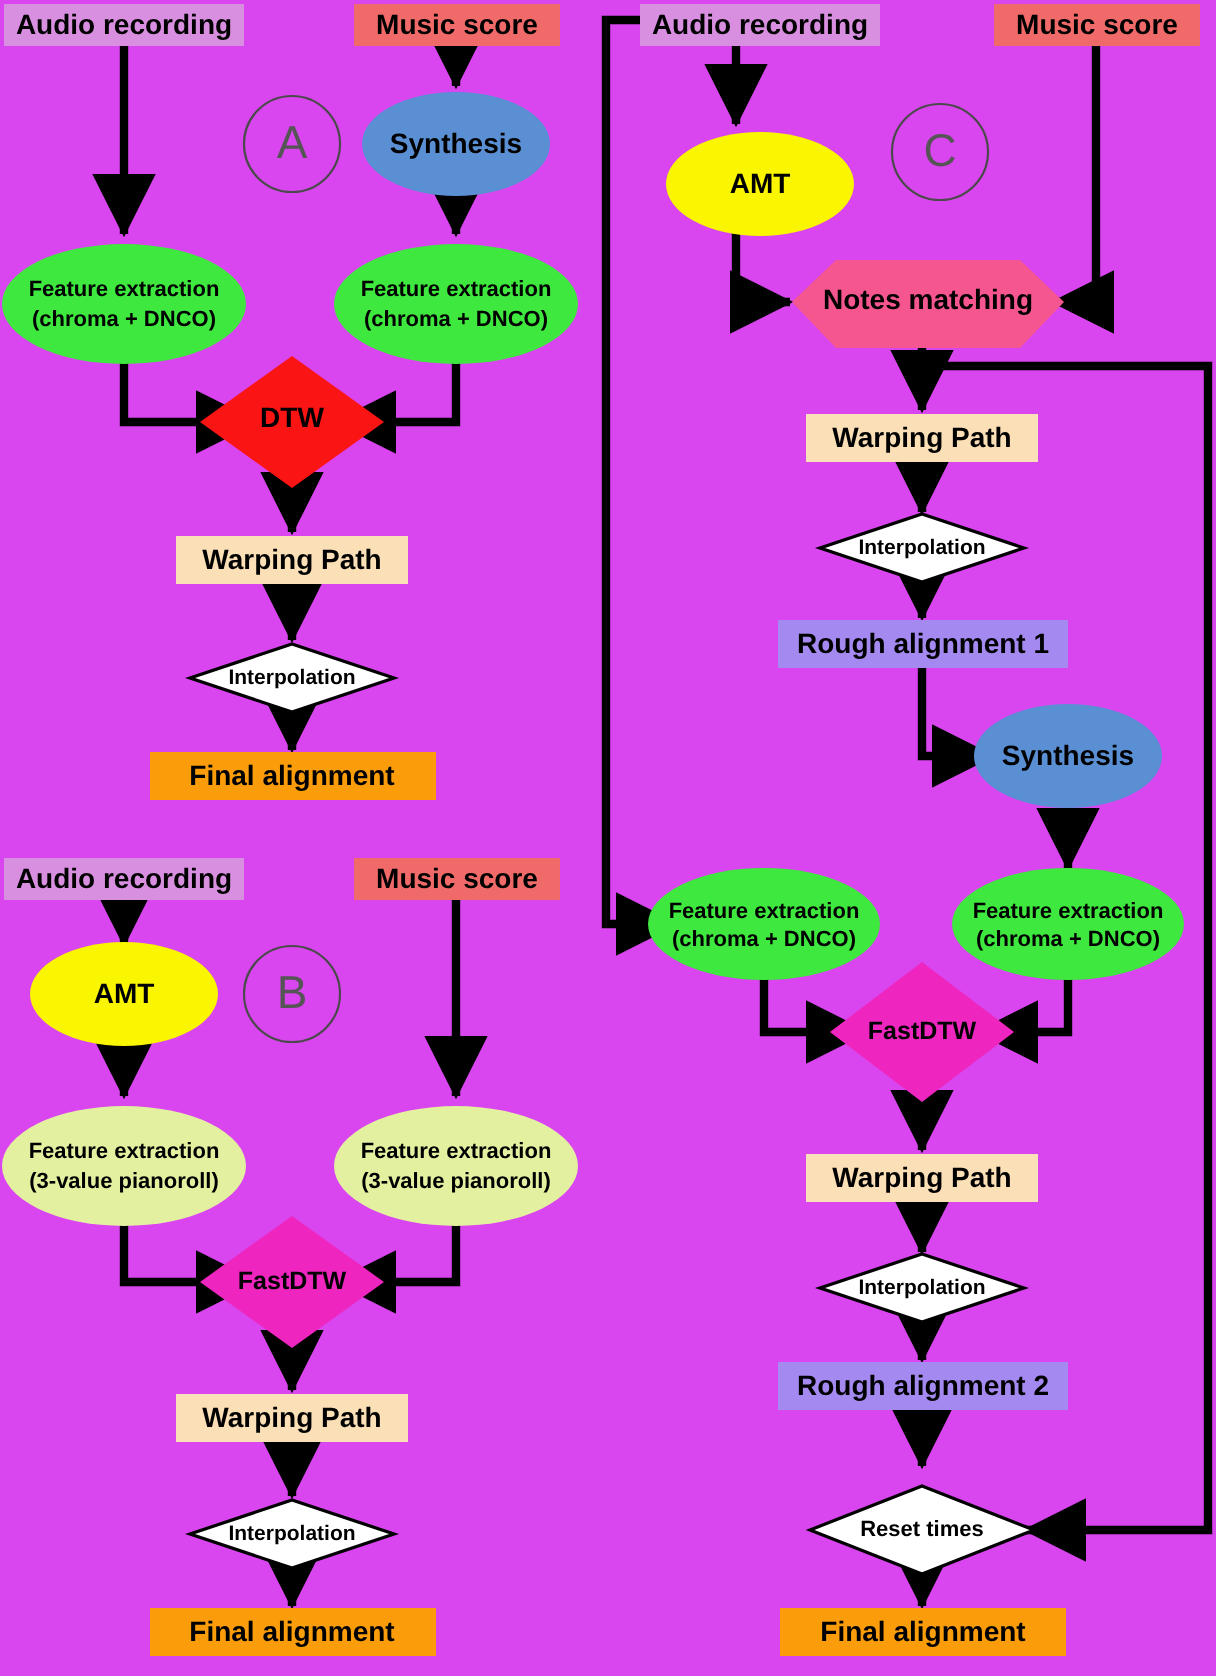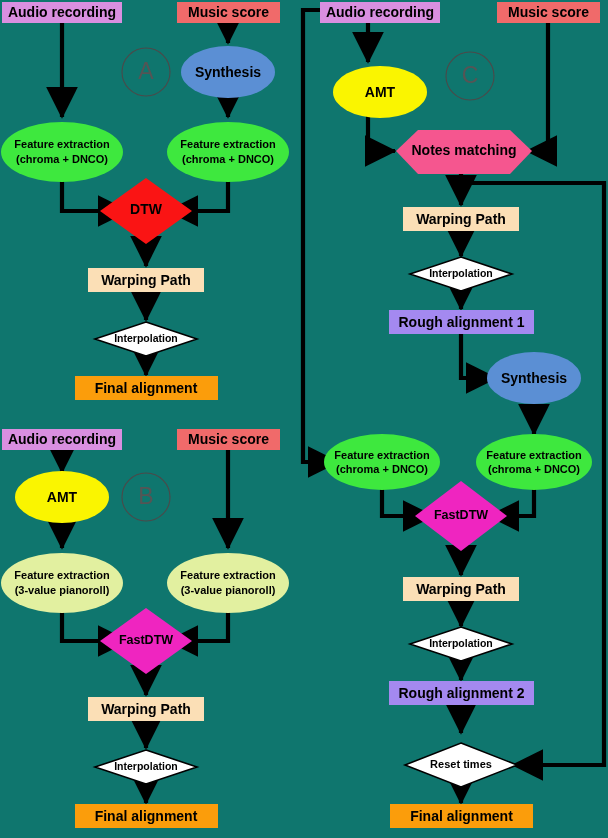--- a/index.html
+++ b/index.html
@@ -4,21 +4,21 @@
 <style>
   html, body {
     margin: 0;
     padding: 0;
     background: #ffffff;
   }
   #diagram-root {
     position: relative;
     width: 608px;
     height: 838px;
-    background: #0f766e;
+    background: #d946ef;
     font-family: "Liberation Sans", sans-serif;
     overflow: hidden;
   }
   svg.flow {
     position: absolute;
     top: 0;
     left: 0;
     width: 608px;
     height: 838px;
   }

